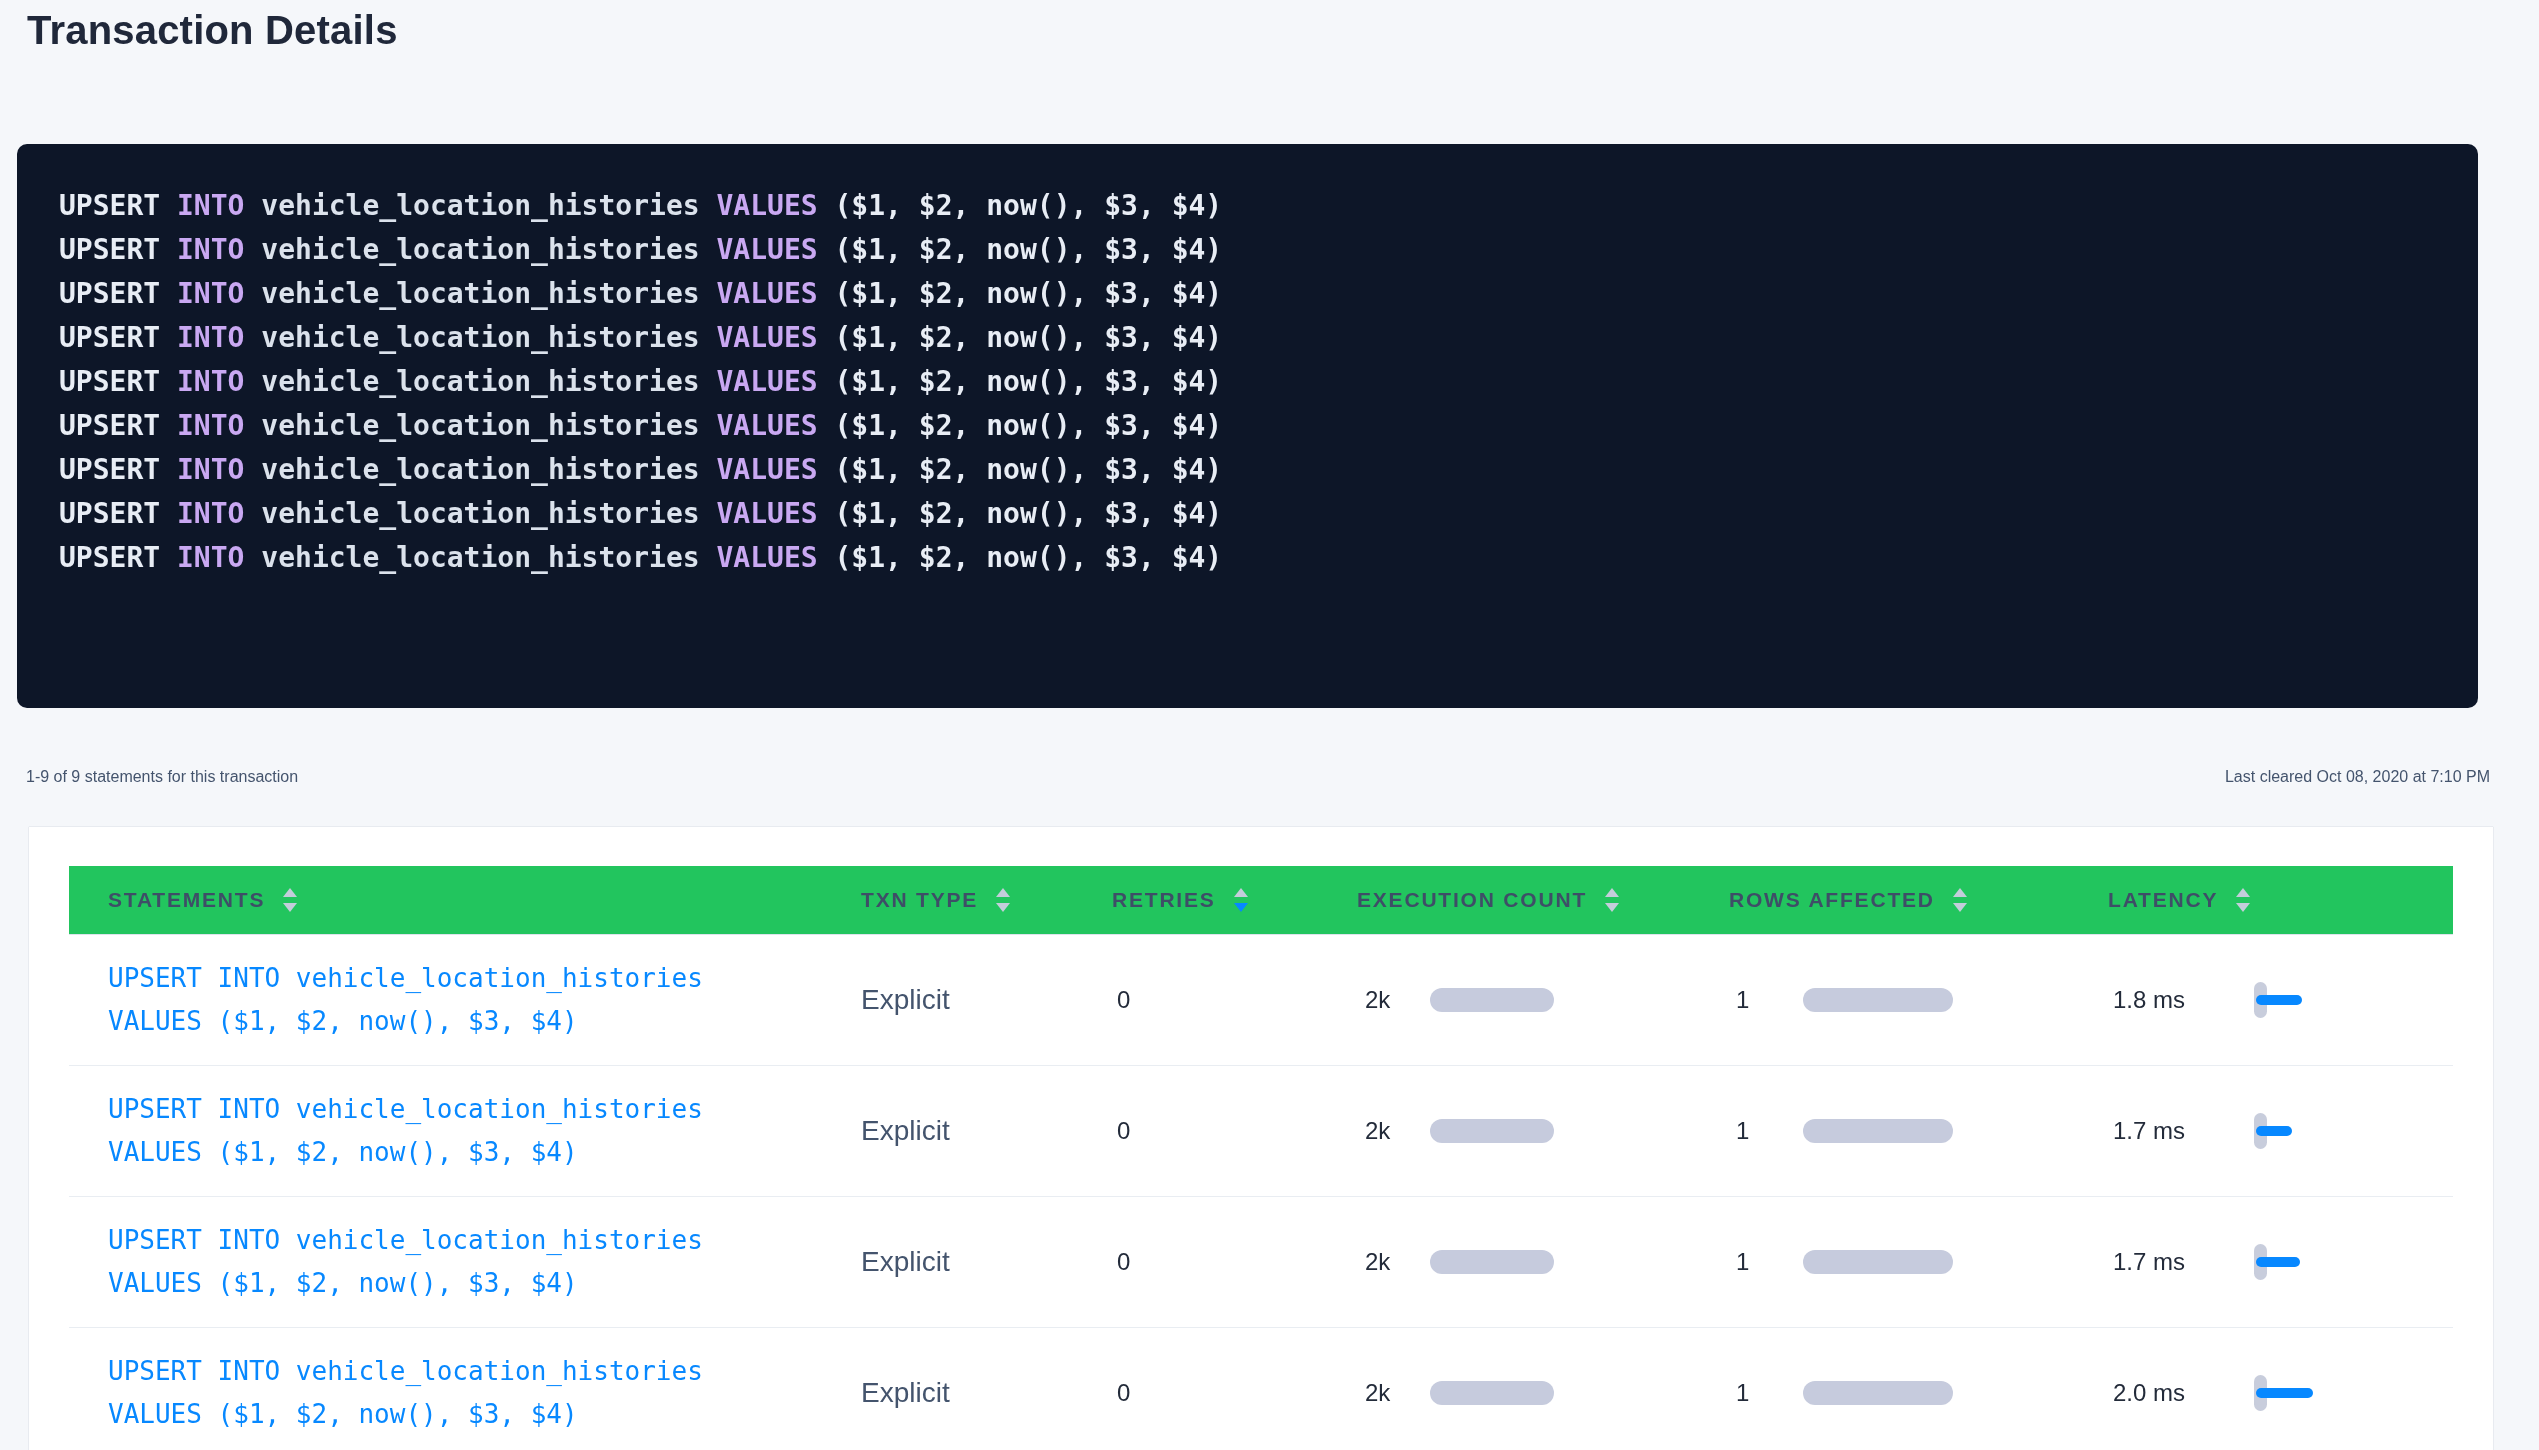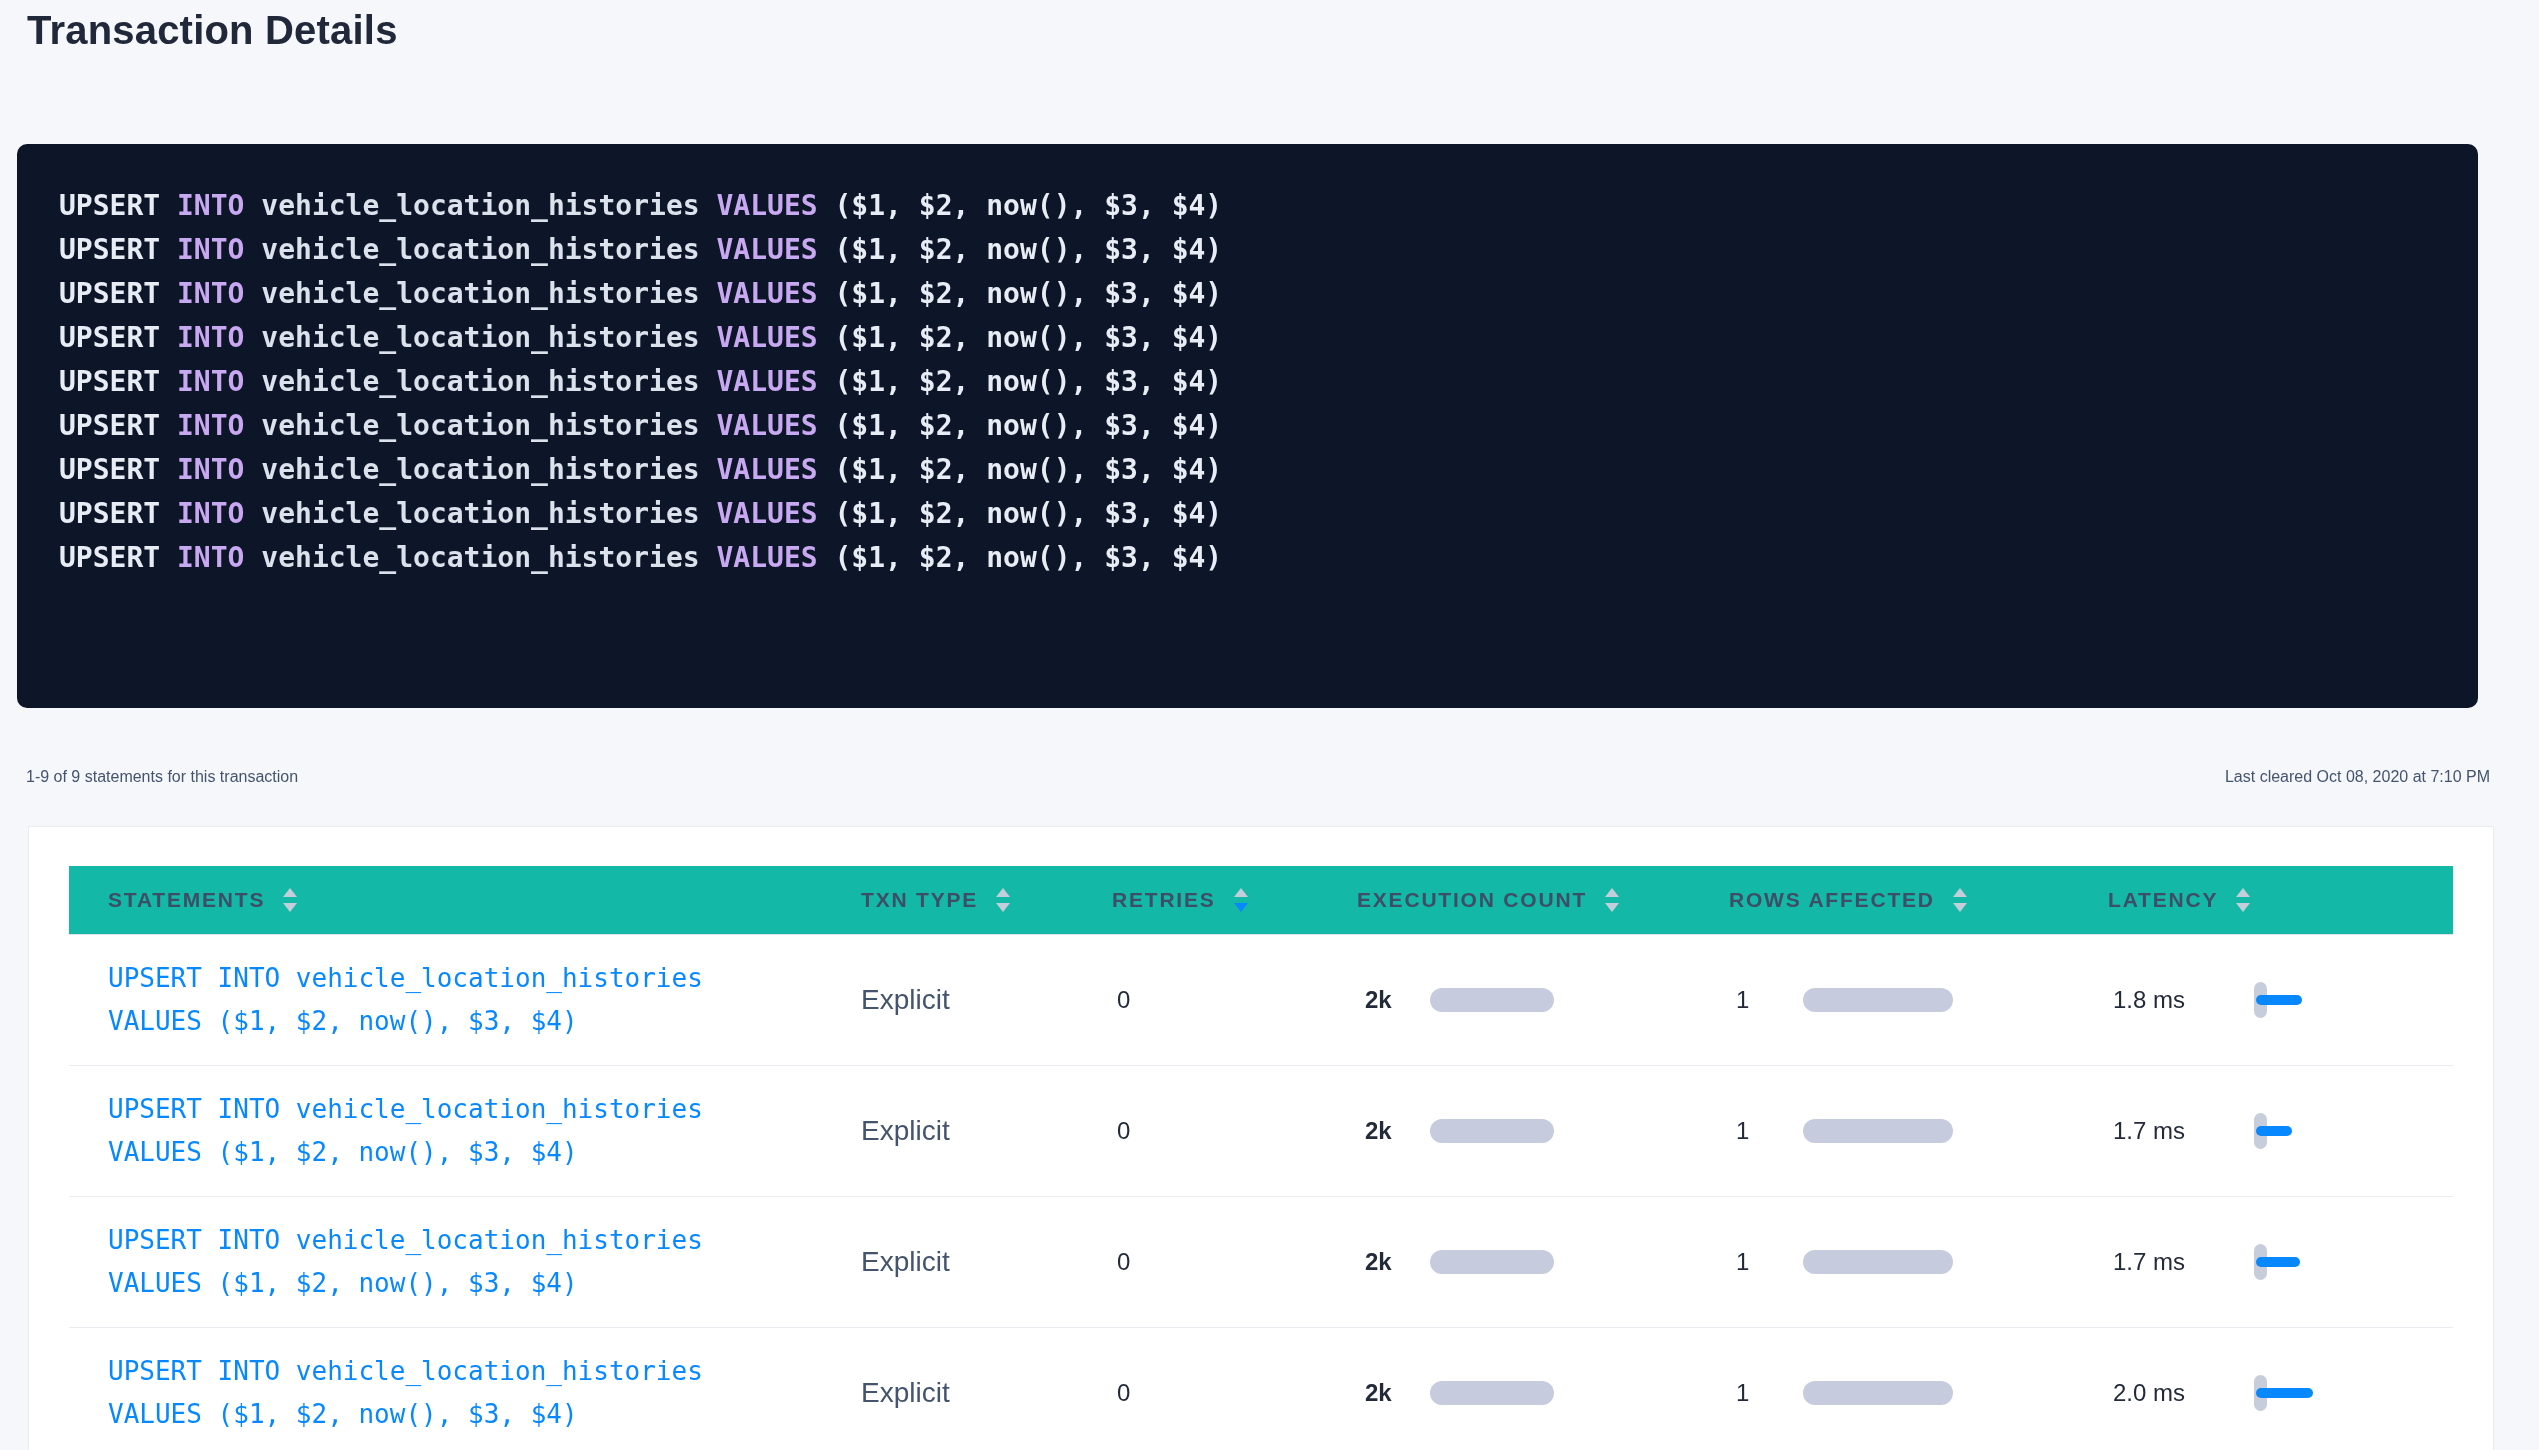--- a/index.html
+++ b/index.html
@@ -37,21 +37,21 @@
     position:absolute;left:29px;top:827px;width:2464px;height:660px;
     background:#ffffff;box-shadow:0 0 1px rgba(60,80,110,.4);
   }
   .table-wrap{margin:39px 40px 0 40px;}
   .thead,.trow{
     display:grid;
     grid-template-columns:792px 251px 245px 372px 379px 1fr;
     align-items:center;
   }
   .thead{
-    height:68px;background:#14b8a6;border-bottom:1px solid #dde3ec;text-align:center;
+    height:68px;background:#22c55e;border-bottom:1px solid #dde3ec;text-align:center;
   }
   .hcell{
     display:flex;align-items:center;cursor:pointer;
     font-size:21px;font-weight:bold;letter-spacing:1.8px;
     color:#3e4e67;text-transform:uppercase;white-space:nowrap;
   }
   .hcell:first-child{padding-left:39px;}
   .sort{display:flex;flex-direction:column;gap:6px;margin-left:18px;}
   .tri{width:0;height:0;border-left:7px solid transparent;border-right:7px solid transparent;}
   .tri.up{border-bottom:9px solid #c4cdda;}
@@ -62,21 +62,21 @@
   .stmt-link{
     display:block;text-decoration:none;cursor:pointer;
     font-family:"DejaVu Sans Mono", monospace;font-weight:normal;
     font-size:26px;line-height:43px;color:var(--accent,#0788ff);
     white-space:nowrap;
   }
   .stmt-link span{display:block;}
   .c-txn{font-size:28px;color:#44546d;}
   .c-ret{font-size:24px;color:#232b3a;padding-left:5px;}
   .c-exec,.c-rows,.c-lat{display:flex;align-items:center;font-size:24px;color:#232b3a;}
-  .c-exec{padding-left:8px;font-weight:bold;}
+  .c-exec{padding-left:8px;}
   .c-rows{padding-left:7px;}
   .c-lat{padding-left:5px;}
   .num-exec{width:65px;}
   .num-rows{width:67px;}
   .num-lat{width:141px;}
   .gray-bar{height:24px;border-radius:12px;background:var(--bar-gray,#c6cbdd);}
   .exec-bar{width:124px;}
   .rows-bar{width:150px;}
   .lat-viz{position:relative;height:36px;width:80px;}
   .lat-pill{position:absolute;left:0;top:0;width:13px;height:36px;border-radius:7px;background:#c8cddc;}

